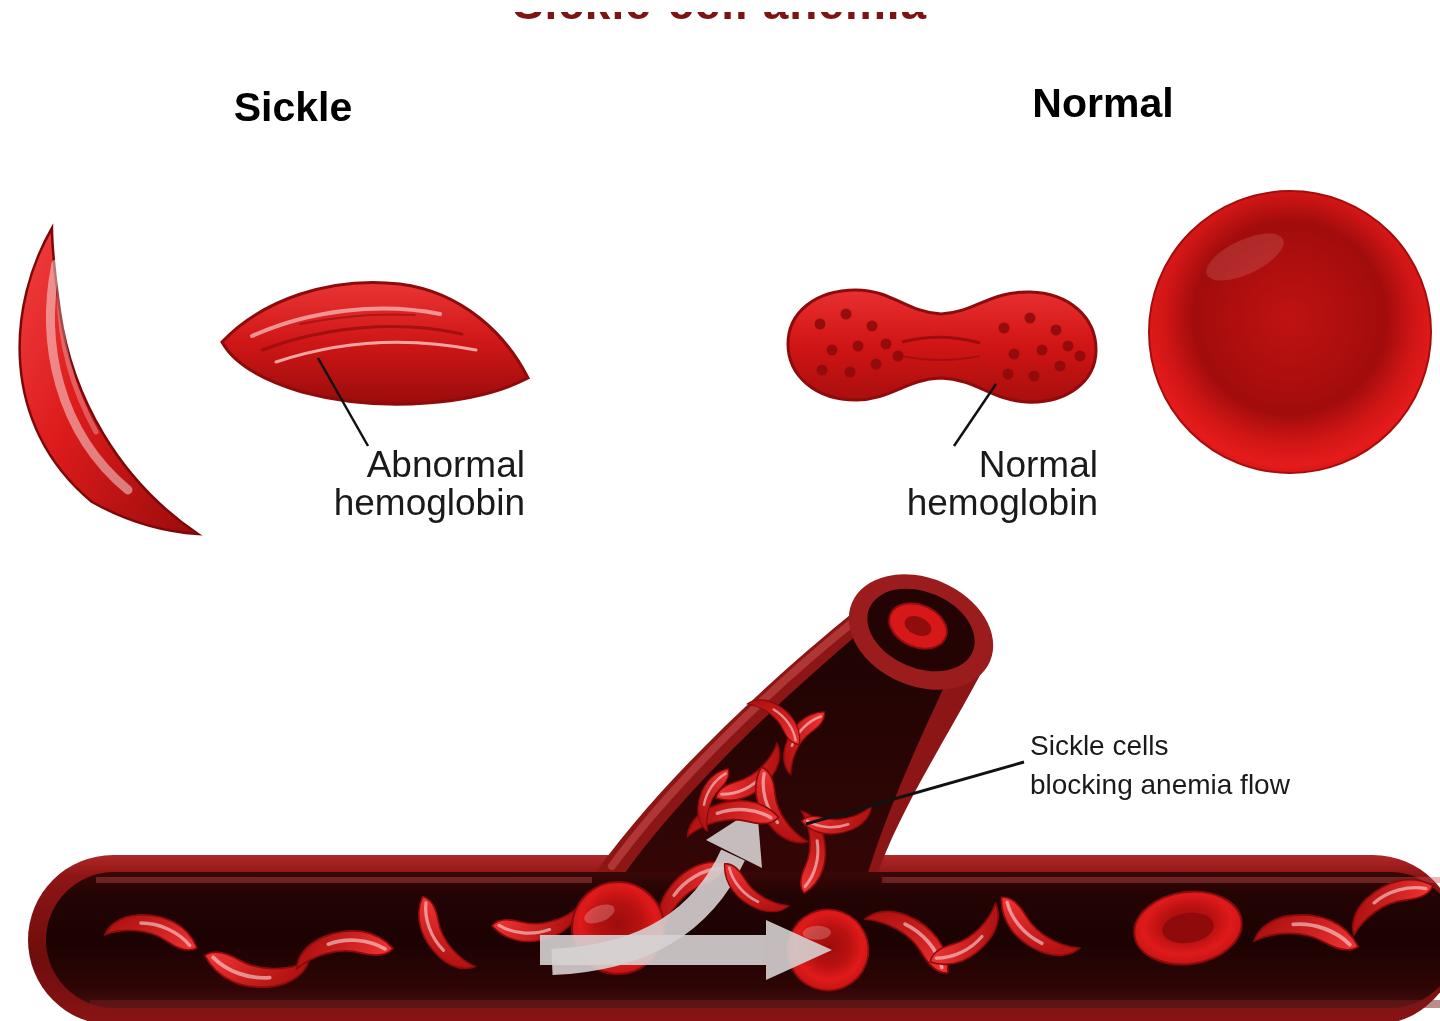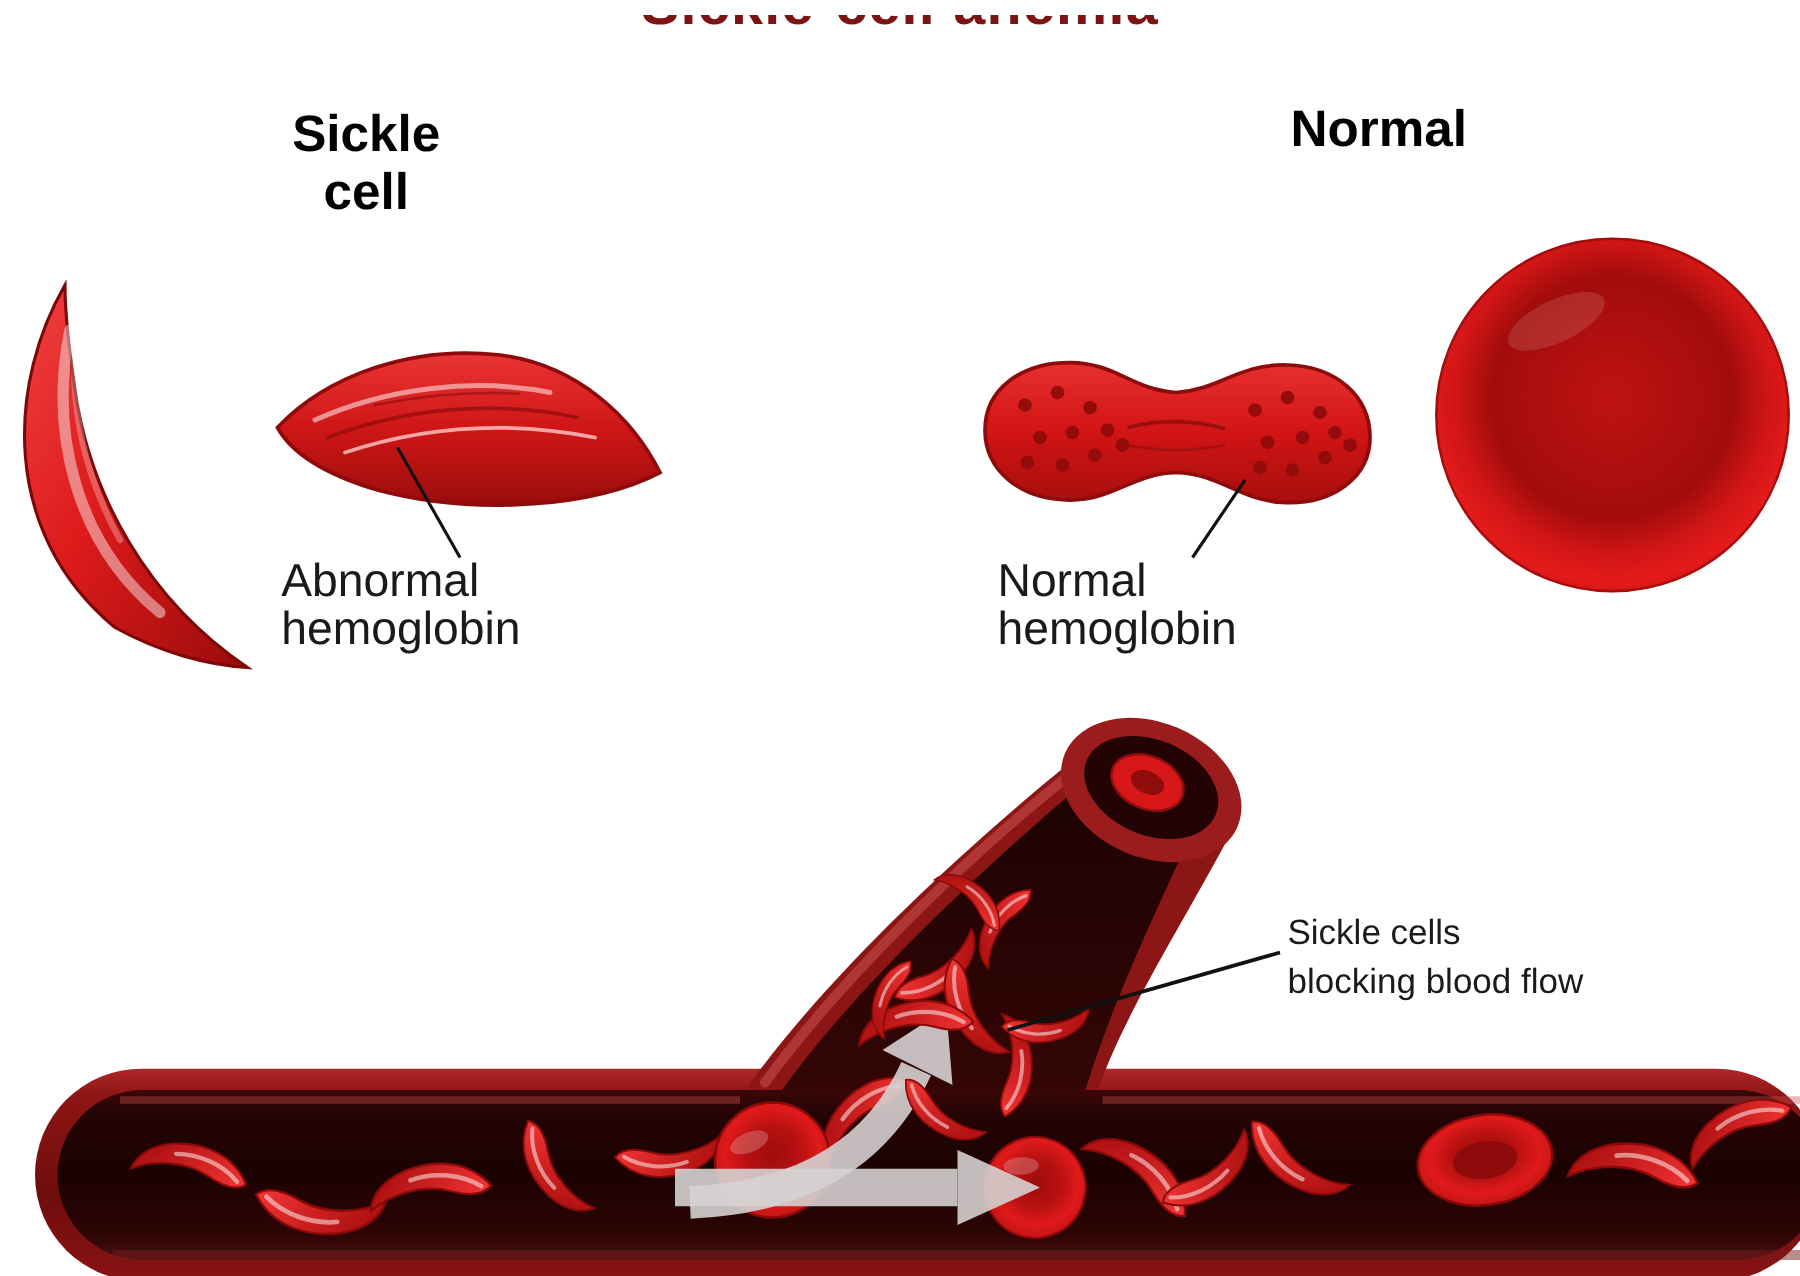--- a/index.html
+++ b/index.html
@@ -4,21 +4,21 @@
 <style>
   html,body{margin:0;padding:0;background:#ffffff;}
   .stage{
     position:relative;width:1440px;height:1021px;background:#ffffff;
     overflow:hidden;font-family:"Liberation Sans",sans-serif;margin-top:12px;
   }
   .stage svg{position:absolute;left:0;top:0;}
   .txt{position:absolute;color:#1a1a1a;}
   .txt span{display:block;}
   .heading{font-weight:bold;font-size:41px;line-height:46px;color:#000;text-align:center;}
-  .note{font-size:37px;line-height:38px;text-align:left;}
+  .note{font-size:37px;line-height:38px;text-align:right;}
   .note-left{font-size:28px;line-height:39px;text-align:left;}
   .title-cut{
     position:absolute;top:-36px;left:0;width:100%;text-align:center;
     font-weight:bold;font-size:46px;color:#7c1414;letter-spacing:1px;
   }
   #h-sickle{left:173px;top:72px;width:240px;}
   #h-normal{left:903px;top:68px;width:400px;}
   #n-abnormal{left:225px;top:434px;width:300px;}
   #n-normal{left:798px;top:434px;width:300px;}
   #n-block{left:1030px;top:714px;width:410px;}
@@ -207,35 +207,34 @@
     <g>
       <circle cx="1290" cy="320" r="141" fill="url(#gRBCBig)" stroke="#a50d0d" stroke-width="2"></circle>
       <ellipse cx="1245" cy="245" rx="42" ry="17" transform="rotate(-25 1245 245)" fill="rgba(255,255,255,0.12)"></ellipse>
     </g>
 
     <rect x="490" y="1012" width="668" height="9" fill="#c81717"></rect>
   </svg>
 
   <div id="h-sickle" class="txt heading">
     <span>Sickle</span>
-    <span>cell</span>
   </div>
 
   <div id="h-normal" class="txt heading">
     <span>Normal</span>
   </div>
 
   <div id="n-abnormal" class="txt note">
     <span>Abnormal</span>
     <span>hemoglobin</span>
   </div>
 
   <div id="n-normal" class="txt note">
     <span>Normal</span>
     <span>hemoglobin</span>
   </div>
 
   <div id="n-block" class="txt note-left">
     <span>Sickle cells</span>
-    <span>blocking blood flow</span>
+    <span>blocking anemia flow</span>
   </div>
 
 </div>
 
 </body></html>

